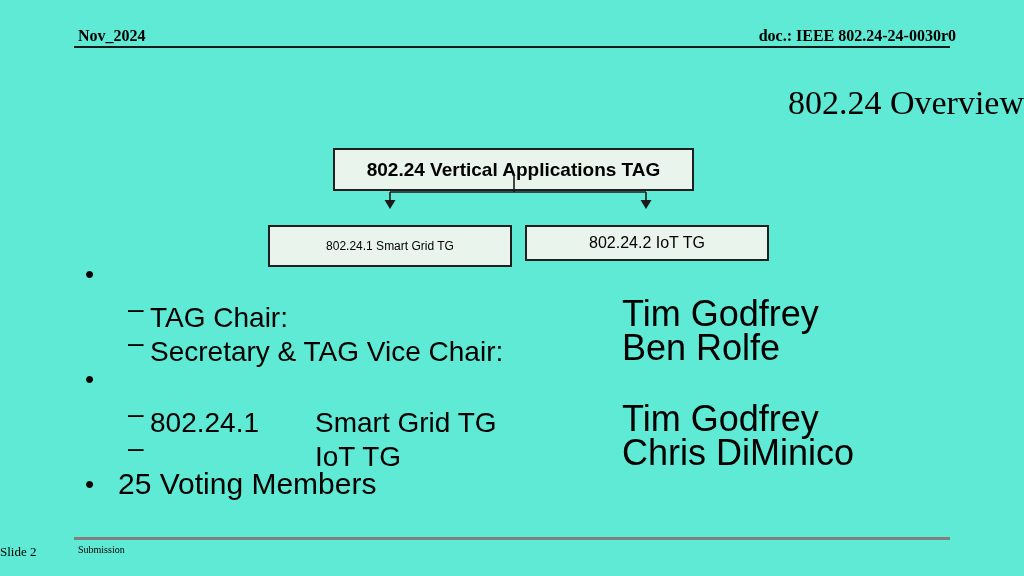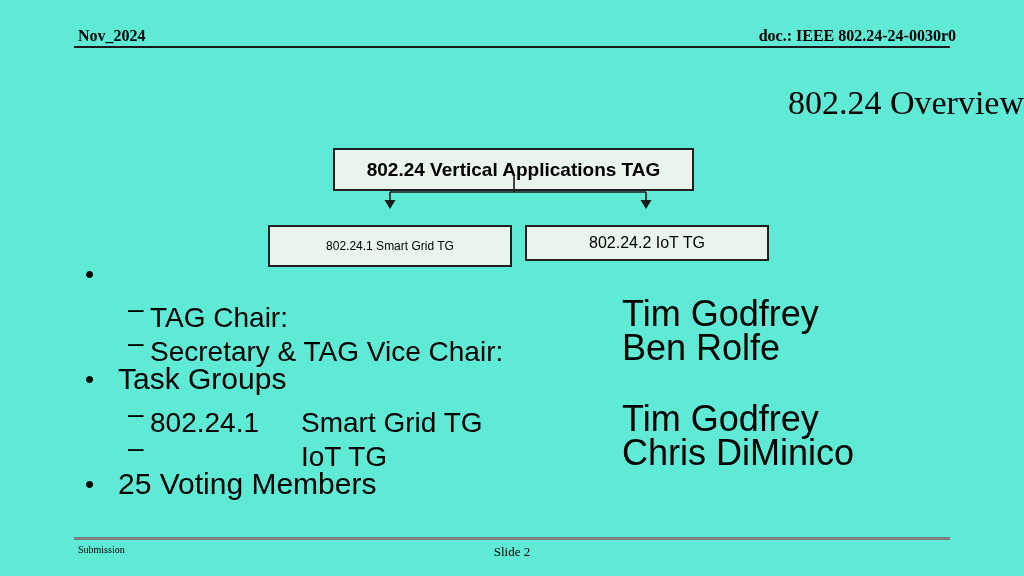--- a/index.html
+++ b/index.html
@@ -74,35 +74,35 @@
     position: absolute; left: 85px; width: 900px; height: 36px;
     white-space: nowrap;
   }
   .row .marker, .row .text, .row .name { position: absolute; top: 0; }
   .row.l1 { font-size: 30px; }
   .row.l2 { font-size: 28px; }
   .row.l1 .marker { left: 0; font-size: 26px; top: 2px; }
   .row.l1 .text   { left: 33px; }
   .row.l2 .marker { left: 43px; }
   .row.l2 .text   { left: 65px; margin-top: 9px; }
-  .row.l2 .col2   { left: 216px; }
+  .row.l2 .col2   { left: 230px; }
   .row .name      { left: 537px; font-size: 36px; text-align: right; }
 
   
   .ftr-rule {
     position: absolute; left: 74px; top: 537px;
     width: 876px; height: 3px; background: var(--footer-line);
   }
   .ftr-left {
     position: absolute; left: 78px; top: 544px;
     font-family: Liberation Serif, serif; font-size: 10px;
   }
   .ftr-center {
     position: absolute; left: 0; top: 544px; width: 1024px;
-    text-align: center;
+    text-align: left;
     font-family: "Liberation Serif", serif; font-size: 13px;
   }
 </style>
 </head>
 <body>
 
 <div class="slide">
 
   <div class="hdr-left">Nov_2024</div>
   <div class="hdr-right">doc.: IEEE 802.24-24-0030r0</div>
@@ -133,21 +133,20 @@
   </div>
 
   <div class="row l2" style="top:327px">
     <span class="marker">–</span>
     <span class="text">Secretary &amp; TAG Vice Chair:</span>
     <span class="name">Ben Rolfe</span>
   </div>
 
   <div class="row l1" style="top:362px">
     <span class="marker">•</span>
-    <span class="text">Task Groups</span>
   </div>
 
   <div class="row l2" style="top:398px">
     <span class="marker">–</span>
     <span class="text">802.24.1</span>
     <span class="text col2">Smart Grid TG</span>
     <span class="name">Tim Godfrey</span>
   </div>
 
   <div class="row l2" style="top:432px">

